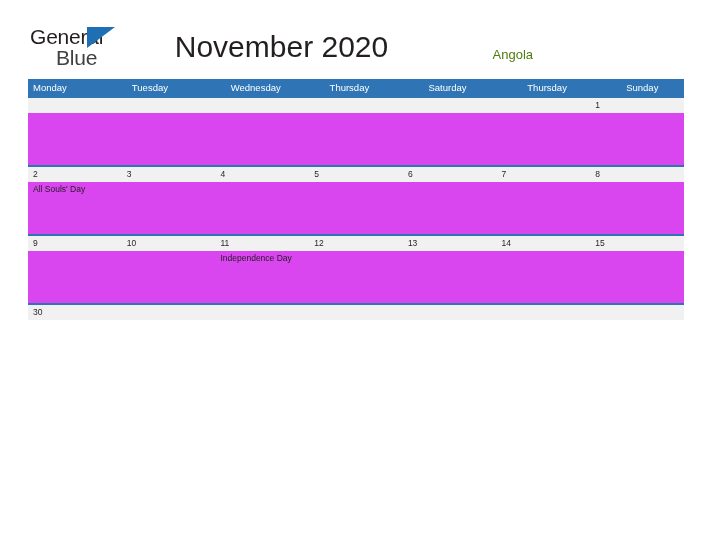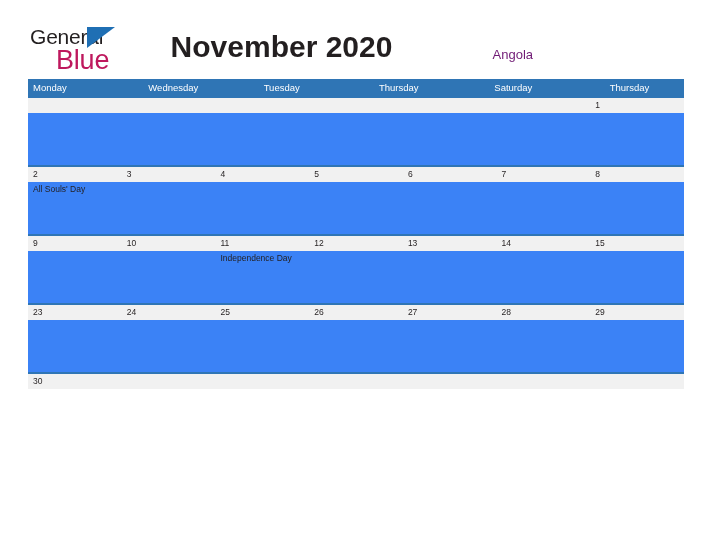--- a/index.html
+++ b/index.html
@@ -49,47 +49,47 @@
     position: absolute;
     left: 57px;
     top: 1px;
     width: 0;
     height: 0;
     border-left: 28px solid #1f6fb4;
     border-bottom: 21px solid transparent;
   }
   .logo-row2 {
     display: block;
-    font-size: 27px;
+    font-size: 21px;
     letter-spacing: -0.2px;
-    color: #be185d;
+    color: #404040;
     margin-top: -1px;
     padding-left: 26px;
     font-family: "Liberation Sans", sans-serif;
   }
 
   .title {
     position: absolute;
     left: 0;
     right: 0;
     top: 30px;
     text-align: center;
     font-size: 30px;
-    font-weight: bold;
+    font-weight: normal;
     color: #231f20;
     letter-spacing: 0px;
     margin: 0;
   }
 
   .country {
     position: absolute;
     right: 30px;
     top: 47px;
     font-size: 13px;
-    color: #701a75;
+    color: #4d7c0f;
   }
 
   
   .calendar {
     position: absolute;
     left: 28px;
     top: 79px;
     width: 656px;
   }
 
@@ -126,21 +126,21 @@
     flex: 1 1 0;
     font-size: 8.5px;
     color: #231f20;
     padding-left: 5px;
     box-sizing: border-box;
     line-height: 15px;
   }
 
   .event-band {
     display: flex;
-    background: #3b82f6;
+    background: #d946ef;
     height: 52px;
   }
   .event-band.short {
     height: 0px;
   }
   .event-cell {
     flex: 1 1 0;
     padding-left: 5px;
     padding-top: 2px;
     box-sizing: border-box;
@@ -169,25 +169,26 @@
     <h1 class="title">November 2020</h1>
 
     <div class="country">Angola</div>
 
   </div>
 
   <div class="calendar">
 
     <div class="dow-header">
       <div class="dow-cell">Monday</div>
+      <div class="dow-cell">Tuesday</div>
       <div class="dow-cell">Wednesday</div>
-      <div class="dow-cell">Tuesday</div>
       <div class="dow-cell">Thursday</div>
       <div class="dow-cell">Saturday</div>
       <div class="dow-cell">Thursday</div>
+      <div class="dow-cell">Sunday</div>
     </div>
 
     <div class="week-row">
       <div class="date-band">
         <div class="date-cell"></div>
         <div class="date-cell"></div>
         <div class="date-cell"></div>
         <div class="date-cell"></div>
         <div class="date-cell"></div>
         <div class="date-cell"></div>
@@ -240,40 +241,20 @@
         <div class="event-cell"></div>
         <div class="event-cell">Independence Day</div>
         <div class="event-cell"></div>
         <div class="event-cell"></div>
         <div class="event-cell"></div>
         <div class="event-cell"></div>
       </div>
     </div>
 
 
-    <div class="week-row">
-      <div class="date-band">
-        <div class="date-cell">23</div>
-        <div class="date-cell">24</div>
-        <div class="date-cell">25</div>
-        <div class="date-cell">26</div>
-        <div class="date-cell">27</div>
-        <div class="date-cell">28</div>
-        <div class="date-cell">29</div>
-      </div>
-      <div class="event-band">
-        <div class="event-cell"></div>
-        <div class="event-cell"></div>
-        <div class="event-cell"></div>
-        <div class="event-cell"></div>
-        <div class="event-cell"></div>
-        <div class="event-cell"></div>
-        <div class="event-cell"></div>
-      </div>
-    </div>
 
     <div class="week-row">
       <div class="date-band">
         <div class="date-cell">30</div>
         <div class="date-cell"></div>
         <div class="date-cell"></div>
         <div class="date-cell"></div>
         <div class="date-cell"></div>
         <div class="date-cell"></div>
         <div class="date-cell"></div>

